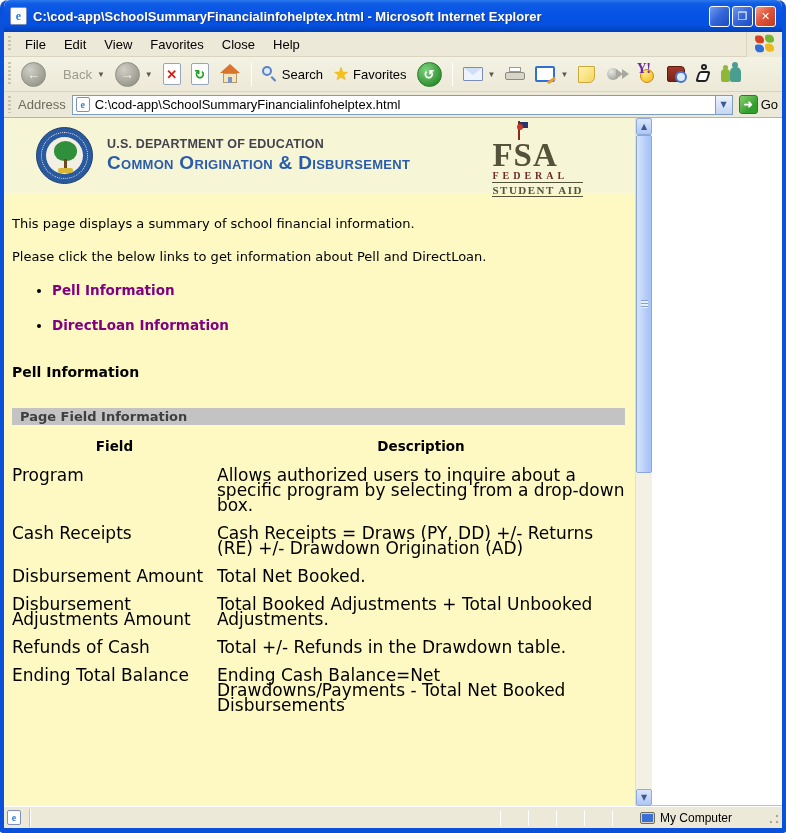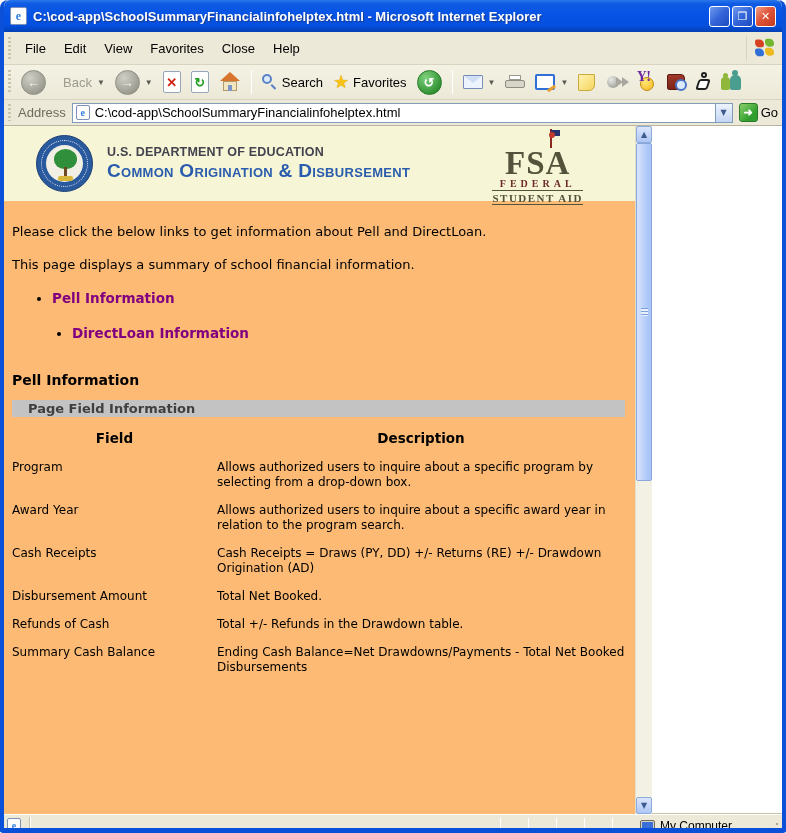--- a/index.html
+++ b/index.html
@@ -29,21 +29,21 @@
   .winbtn{
     width:21px; height:21px; border-radius:3px; border:1px solid #fff;
     color:#fff; font-size:11px; font-weight:bold; display:flex; align-items:center; justify-content:center;
     background:linear-gradient(135deg,#6f9af0 0%,#3465d8 50%,#1d4bc0 100%); cursor:default;
     font-family:"DejaVu Sans", sans-serif;
   }
   .winbtn.close{ background:linear-gradient(135deg,#f0a088 0%,#e0553a 45%,#c13a1e 100%); }
   .winbtn.min span{ transform:translateY(4px); }
 
   
-  .menubar{ height:33px; background:#ece9d8; display:flex; align-items:center; border-bottom:1px solid #d8d4c0; }
+  .menubar{ height:25px; background:#ece9d8; display:flex; align-items:center; border-bottom:1px solid #d8d4c0; }
   .grip{ width:7px; height:70%; margin:0 3px 0 2px; background:repeating-linear-gradient(180deg,#c8c4ae 0 2px,transparent 2px 4px); background-size:3px 100%; background-repeat:no-repeat; background-position:center; }
   .menu-item{ padding:3px 9px; font-size:13px; font-family:"Liberation Sans", sans-serif; color:#000; cursor:default; }
   .menubar .spacer{ flex:1; }
   .winlogo-tile{ width:36px; height:25px; background:#ece9d8; border-left:1px solid #d8d4c0; display:flex; align-items:center; justify-content:center; }
   .winflag{ width:20px; height:18px; display:grid; grid-template-columns:9px 9px; grid-template-rows:8px 8px; gap:1px; transform:skewY(-4deg); }
   .winflag i{ border-radius:2px 5px 2px 5px; }
   .winflag .r{ background:#d64122; } .winflag .g{ background:#73b631; }
   .winflag .b{ background:#2f6fd6; } .winflag .y{ background:#edb920; }
 
   
@@ -100,58 +100,58 @@
   .addr-label{ font-size:13px; font-family:"Liberation Sans", sans-serif; color:#6d6b5e; margin:0 6px 0 2px; }
   .addr-field{ flex:1; height:20px; background:#fff; border:1px solid #7f9db9; display:flex; align-items:center; padding-left:3px; }
   .addr-field .ie-doc-icon{ width:14px; height:15px; font-size:10px; }
   .addr-text{ font-size:13px; font-family:"Liberation Sans", sans-serif; color:#000; margin-left:5px; flex:1; white-space:nowrap; overflow:hidden; }
   .addr-drop{ width:17px; height:18px; background:linear-gradient(180deg,#eef3fd,#c4d6f4); border-left:1px solid #7f9db9; display:flex; align-items:center; justify-content:center; font-size:8px; color:#3a5a8c; }
   .go-btn{ display:flex; align-items:center; gap:3px; margin-left:6px; font-size:13px; font-family:"Liberation Sans", sans-serif; }
   .go-circle{ width:19px; height:19px; border-radius:3px; background:linear-gradient(135deg,#8cd06a,#2f9e2f 70%); border:1px solid #2a7a2a; color:#fff; font-weight:bold; font-size:11px; display:flex; align-items:center; justify-content:center; }
 
   
   .viewport{ display:flex; height:688px; background:#fff; }
-  .pagearea{ width:631px; overflow:hidden; position:relative; background:#fdba74; }
+  .pagearea{ width:631px; overflow:hidden; position:relative; background:#fef9c3; }
 
   
   .banner{ height:75px; background:#f6f5d6; display:flex; align-items:center; position:relative; }
   .seal{ width:57px; height:57px; border-radius:50%; background:#2a5a9e; margin-left:32px; position:relative; flex:none; border:1px solid #1d3f73; }
   .seal .ring{ position:absolute; inset:4px; border-radius:50%; border:1px dotted #e8e8f4; }
   .seal .inner{ position:absolute; inset:9px; border-radius:50%; background:#f2f0e4; }
   .seal .crown{ position:absolute; left:17px; top:13px; width:23px; height:20px; border-radius:50% 50% 45% 45%; background:#2f8f3a; }
   .seal .trunk{ position:absolute; left:27px; top:31px; width:3px; height:9px; background:#6d4a22; }
   .seal .base{ position:absolute; left:21px; top:40px; width:15px; height:5px; background:#d8b83a; border-radius:2px; }
   .banner-text{ margin-left:14px; }
   .banner-agency{ font-family:"Liberation Sans", sans-serif; font-weight:bold; font-size:12.5px; color:#43424e; letter-spacing:.2px; }
   .banner-app{ font-family:"Liberation Sans", sans-serif; font-weight:bold; font-size:19px; color:#2a5cad; font-variant:small-caps; letter-spacing:.3px; margin-top:1px; }
-  .fsa{ position:absolute; right:52px; top:4px; text-align:center; font-family:"Liberation Serif", serif; color:#53523a; }
+  .fsa{ position:absolute; right:52px; top:4px; font-family:"Liberation Serif", serif; color:#53523a; }
   .fsa .cap{ width:20px; height:11px; margin:0 auto -2px 26px; background:repeating-linear-gradient(180deg,#c23a2a 0 2px,#f2f2ea 2px 4px); position:relative; transform:rotate(-8deg); border:1px solid #8a2a1e; }
   .fsa .cap:before{ content:""; position:absolute; left:0; top:0; width:9px; height:6px; background:#28356d; }
   .fsa .cap:after{ content:""; position:absolute; right:-4px; top:2px; width:6px; height:6px; border-radius:50%; background:#c23a2a; }
   .fsa .fsa-word{ font-size:33px; font-weight:bold; line-height:30px; letter-spacing:1px; }
   .fsa .federal{ font-size:10px; letter-spacing:4px; border-bottom:1px solid #53523a; padding-bottom:1px; color:#6d2a2a; font-weight:bold; }
   .fsa .studentaid{ font-size:11px; font-weight:bold; letter-spacing:1.5px; border-bottom:1px solid #53523a; margin-top:1px; }
 
   
   .navybar{ height:24px; background:#0b2f87; display:flex; align-items:center; justify-content:flex-end; padding-right:10px; }
   .close-window{ color:#fff; font-weight:bold; font-size:13px; font-family:"DejaVu Sans", sans-serif; cursor:pointer; }
 
   
   .content{ padding:6px 10px 0 8px; color:#000; }
   .h-main{ font-size:15px; font-weight:bold; line-height:18px; }
   .para{ font-size:13px; margin-top:17px; line-height:16px; }
   ul.linklist{ list-style:disc; padding-left:40px; margin-top:17px; }
   ul.linklist li{ margin-bottom:19px; font-size:13.5px; color:#000; }
-  ul.linklist li:last-child{ margin-bottom:0;margin-left:20px; }
+  ul.linklist li:last-child{ margin-bottom:0; }
   .plink{ color:#800080; font-weight:bold; cursor:pointer; }
   .h-sec{ font-size:14px; font-weight:bold; margin-top:31px; }
-  .graybar{ margin-top:12px; background:#c3c3c3; height:17px; line-height:17px; padding-left:16px; font-size:13px; font-weight:bold; color:#3f3f3f; }
+  .graybar{ margin-top:28px; background:#c3c3c3; height:17px; line-height:17px; padding-left:8px; font-size:13px; font-weight:bold; color:#3f3f3f; }
   table.fields{ border-collapse:collapse; margin-top:13px; width:100%; }
   table.fields th{ font-size:13.5px; font-weight:bold; text-align:center; padding-bottom:14px; }
-  table.fields td{ font-size:12px; vertical-align:top; padding:0 0 13px 0; line-height:15px; }
+  table.fields td{ font-size:17px; vertical-align:top; padding:0 0 13px 0; line-height:15px; }
   td.fcol, th.fcol{ width:205px; }
 
   
   .scrollbar{ width:17px; background:#f3f1e4; display:flex; flex-direction:column; border-left:1px solid #e2dfcc; }
   .sb-btn{ height:17px; background:linear-gradient(180deg,#dce6fb,#aec6f5); border:1px solid #8cacde; border-radius:2px; color:#3d5a8c; font-size:8px; display:flex; align-items:center; justify-content:center; }
   .sb-thumb{ height:338px; margin-top:0; background:linear-gradient(90deg,#d8e4fd,#aac6f8 80%); border:1px solid #88a8dc; border-radius:2px; position:relative; }
   .sb-thumb .gripv{ position:absolute; left:4px; top:50%; width:7px; height:8px; transform:translateY(-50%);
     background:repeating-linear-gradient(180deg,#7fa0d8 0 1px,#e8f0fe 1px 3px); }
   .sb-track-rest{ flex:1; }
 
@@ -329,56 +329,56 @@
         <span class="fsa">
           <span class="cap"></span>
           <div class="fsa-word">FSA</div>
           <div class="federal">FEDERAL</div>
           <div class="studentaid">STUDENT AID</div>
         </span>
       </div>
 
 
       <div class="content">
+        <div class="para">This page displays a summary of school financial information.</div>
         <div class="para">Please click the below links to get information about Pell and DirectLoan.</div>
-        <div class="para">This page displays a summary of school financial information.</div>
         <ul class="linklist">
           <li><span class="plink">Pell Information</span></li>
           <li><span class="plink">DirectLoan Information</span></li>
         </ul>
         <div class="h-sec">Pell Information</div>
         <div class="graybar">Page Field Information</div>
         <table class="fields">
           <tbody>
               <tr>
             <th class="fcol">Field</th>
             <th>Description</th>
           </tr>
           <tr>
             <td class="fcol">Program</td>
             <td>Allows authorized users to inquire about a specific program by selecting from a drop-down box.</td>
           </tr>
           <tr>
-            <td class="fcol">Award Year</td>
-            <td>Allows authorized users to inquire about a specific award year in relation to the program search.</td>
-          </tr>
-          <tr>
             <td class="fcol">Cash Receipts</td>
             <td>Cash Receipts = Draws (PY, DD) +/- Returns (RE) +/- Drawdown Origination (AD)</td>
           </tr>
           <tr>
             <td class="fcol">Disbursement Amount</td>
             <td>Total Net Booked.</td>
           </tr>
           <tr>
+            <td class="fcol">Disbursement Adjustments Amount</td>
+            <td>Total Booked Adjustments + Total Unbooked Adjustments.</td>
+          </tr>
+          <tr>
             <td class="fcol">Refunds of Cash</td>
             <td>Total +/- Refunds in the Drawdown table.</td>
           </tr>
           <tr>
-            <td class="fcol">Summary Cash Balance</td>
+            <td class="fcol">Ending Total Balance</td>
             <td>Ending Cash Balance=Net Drawdowns/Payments - Total Net Booked Disbursements</td>
           </tr>
         </tbody>
           </table>
 
       </div>
     </div>
 
     <div class="scrollbar">
       <div class="sb-btn">▲</div>

